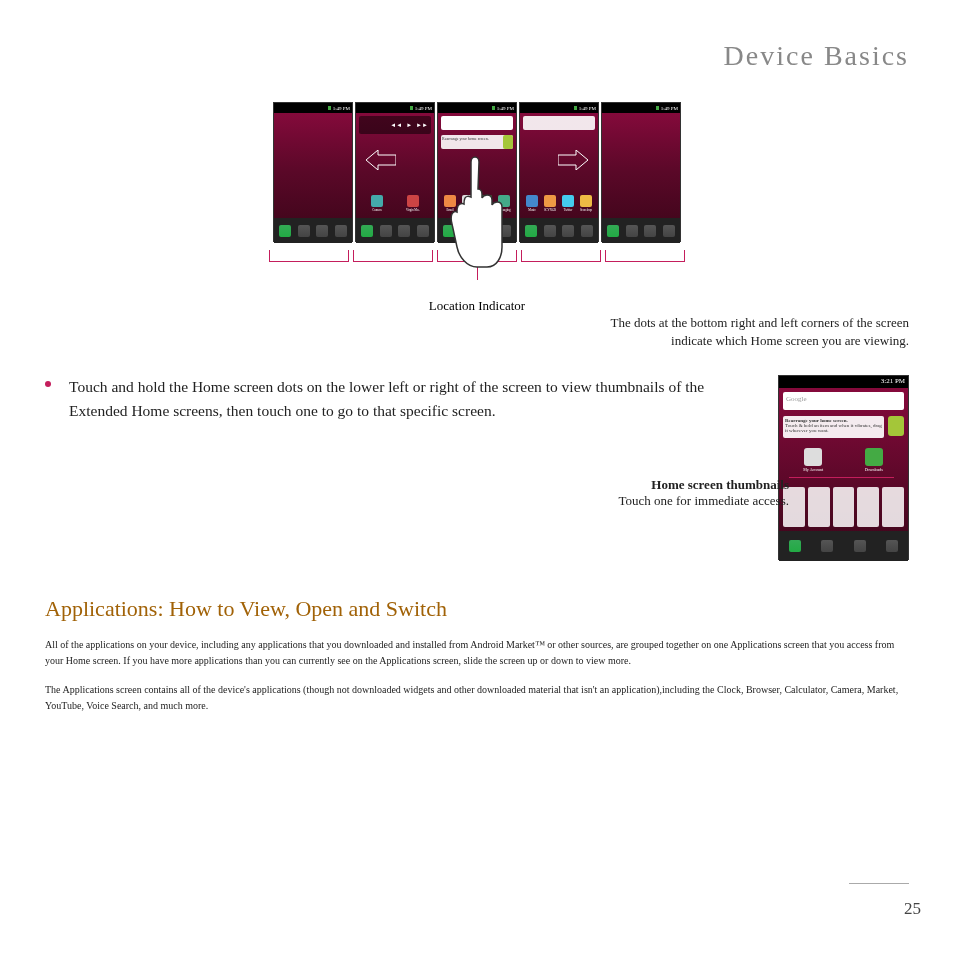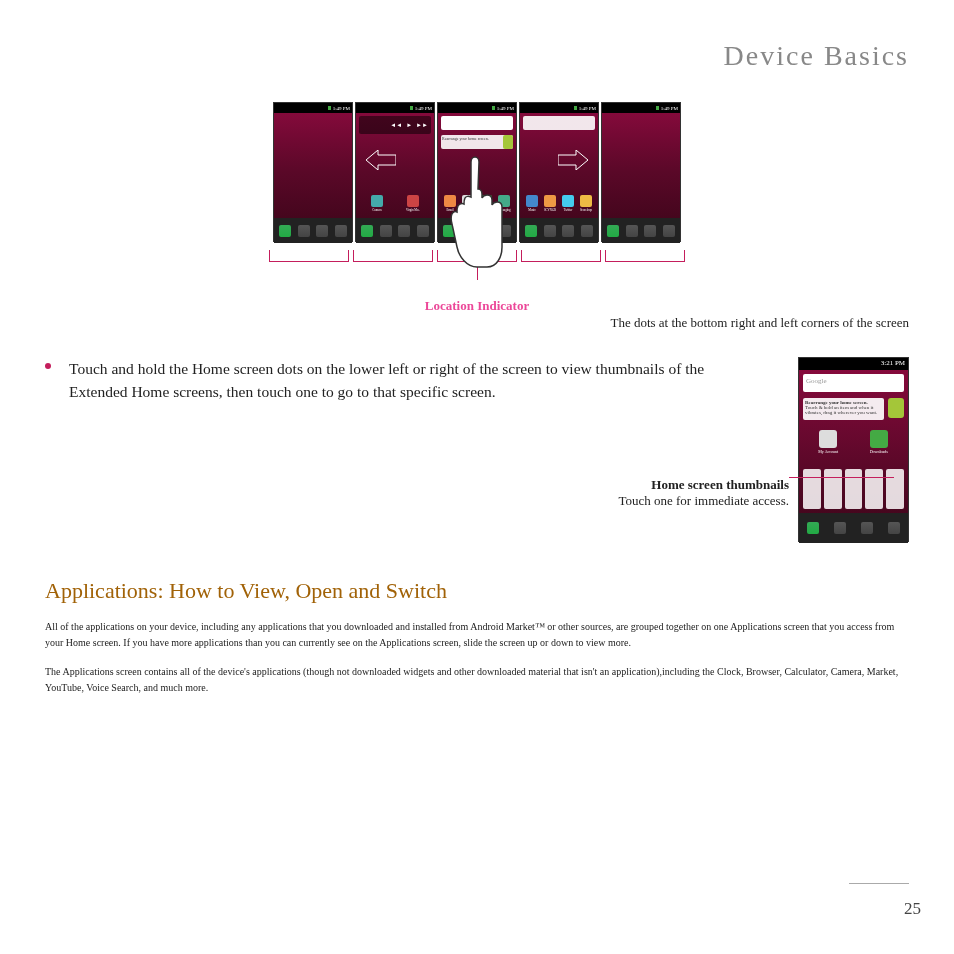--- a/index.html
+++ b/index.html
@@ -148,22 +148,22 @@
       border-top: none;
       margin: 0 1px;
     }
     .loc-indicator {
       text-align: center;
       margin-top: 18px;
       margin-bottom: 25px;
     }
     .loc-title {
       font-size: 13px;
-      font-weight: bold;
-      color: #ec4899;
+      font-weight: normal;
+      color: #000000;
     }
     .loc-desc {
       font-size: 13px;
       color: #222;
       line-height: 1.4;
       text-align: right;
     }
     .bullet-section {
       display: flex;
       align-items: flex-start;
@@ -183,21 +183,21 @@
       background: #c41e5c;
       border-radius: 50%;
     }
     .bullet-content {
       padding-left: 24px;
       font-size: 15.5px;
       line-height: 1.5;
       color: #222;
     }
     .thumbnail-phone {
-      width: 111px;
+      width: 131px;
       height: 185px;
       background: linear-gradient(180deg, #8b0a3e 0%, #5a0828 60%, #3a0518 100%);
       border: 1px solid #333;
       position: relative;
       flex-shrink: 0;
       margin-left: 22px;
     }
     .thumbnail-status {
       height: 12px;
       background: #000;
@@ -516,20 +516,21 @@
     <div class="bracket"></div>
     <div class="bracket"></div>
     <div class="bracket"></div>
     <div class="bracket"></div>
 </div>
 <div class="center-line"></div>
 
 <div class="loc-indicator">
   <div class="loc-title">Location Indicator</div>
   <div class="loc-desc">The dots at the bottom right and left corners of the screen</div>
+  <div class="loc-desc">indicate which Home screen you are viewing.</div>
 </div>
 
 <div class="bullet-section">
   <div class="bullet-text">
     <div class="bullet-dot"></div>
     <div class="bullet-content">Touch and hold the Home screen dots on the lower left or right of the screen to view thumbnails of the Extended Home screens, then touch one to go to that specific screen.</div>
   </div>
   <div class="thumbnail-phone">
     <div class="thumbnail-status"><span>3:21 PM</span></div>
     <div class="thumbnail-body">

